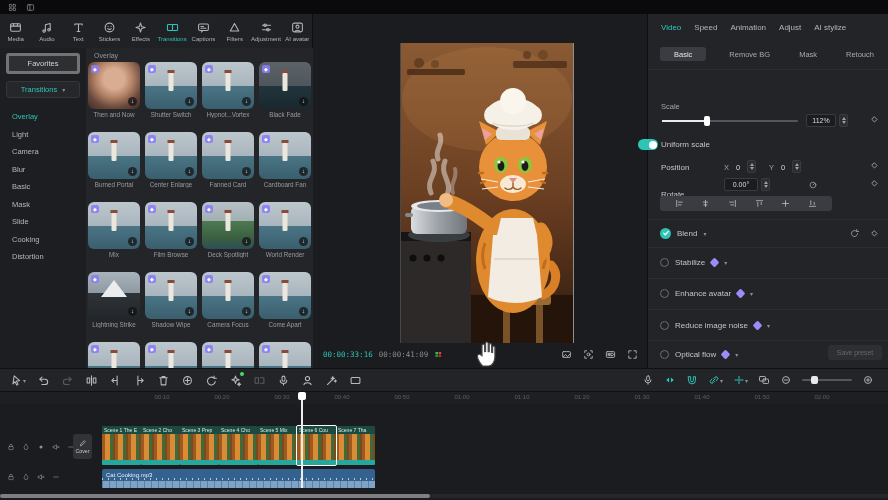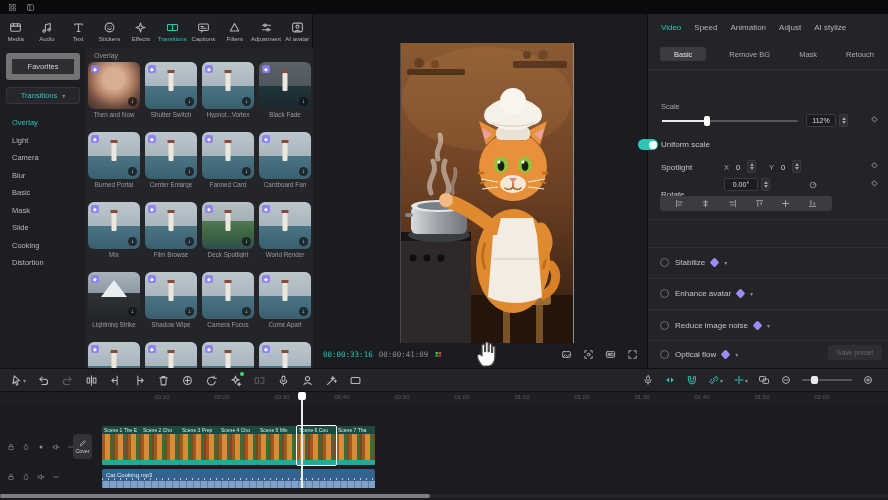--- a/index.html
+++ b/index.html
@@ -7,21 +7,21 @@
   .abs{position:absolute;}
   svg{display:block;}
   
   #titlebar{position:absolute;left:0;top:0;width:888px;height:14px;background:#0a0a0c;display:flex;align-items:center;gap:9px;padding-left:8px;box-sizing:border-box;color:#8f9093;}
   
   #left-panel{position:absolute;left:0;top:14px;width:313px;height:354px;background:#202124;border-right:1px solid #0e0e10;box-sizing:border-box;}
   #media-tabs{position:absolute;left:0;top:0;width:313px;height:34px;display:flex;align-items:center;}
   .mtab{flex:1;display:flex;flex-direction:column;align-items:center;gap:2px;color:#b2b3b6;font-size:6px;white-space:nowrap;overflow:hidden;}
   .mtab.active{color:#2ec4b6;}
   #sidebar{position:absolute;left:0;top:34px;width:86px;height:320px;background:#1d1e21;box-sizing:border-box;}
-  #fav-btn{margin:5px 6px 0;height:15px;background:#2e2f33;border:6px solid #737373;border-radius:3px;color:#d0d1d3;font-size:7.5px;display:flex;align-items:center;justify-content:center;}
+  #fav-btn{margin:5px 6px 0;height:15px;background:#2e2f33;border:3px solid #737373;border-radius:3px;color:#d0d1d3;font-size:7.5px;display:flex;align-items:center;justify-content:center;}
   #coll-btn{margin:7px 6px 10px;height:15px;background:#26272b;border:1px solid #35363a;border-radius:3px;color:#2ec4b6;font-size:7.5px;display:flex;align-items:center;justify-content:center;gap:5px;}
   .caret{font-size:6px;color:#8d8e91;}
   .cat{height:17.5px;display:flex;align-items:center;padding-left:12px;font-size:7.5px;color:#b6b7ba;}
   .cat.active{color:#2ec4b6;}
   #gallery{position:absolute;left:86px;top:34px;width:227px;height:320px;background:#242528;overflow:hidden;}
   #gal-title{position:absolute;left:8px;top:4px;font-size:7px;color:#96979a;}
   .gitem{position:absolute;width:52px;}
   .gthumb{width:52px;height:47px;border-radius:6px;position:relative;overflow:hidden;background:#3a3b3e;}
   .glabel{margin-top:2px;font-size:6.3px;color:#9a9b9e;text-align:center;white-space:nowrap;overflow:hidden;}
   .v-lighthouse{background:linear-gradient(180deg,#bcc6cd 0%,#a9b5bd 52%,#4a7484 52%,#3a5f6e 100%);}
@@ -532,21 +532,21 @@
         <span class="js-kf">
           <svg viewBox="0 0 16 16" width="11" height="11" fill="none" stroke="currentColor" stroke-width="1.3" stroke-linecap="round" stroke-linejoin="round">
             <rect x="5.4" y="5.4" width="5.2" height="5.2" transform="rotate(45 8 8)"></rect>
           </svg>
         </span>
       </span>
 
     <div class="abs ilab" style="left:13px;top:126px">Uniform scale</div>
     <div class="abs tgl" style="right:10px;top:125px"></div>
 
-    <div class="abs ilab" style="left:13px;top:149px">Spotlight</div>
+    <div class="abs ilab" style="left:13px;top:149px">Position</div>
     <span class="abs dim" style="left:76px;top:149px">X</span>
     <span class="abs" style="left:88px;top:149px;color:#d8d9db;font-size:7.5px">0</span>
     <div class="abs stp" style="left:99px;top:146px">
         <i class="up"></i>
         <i class="dn"></i>
       </div>
     <span class="abs dim" style="left:121px;top:149px">Y</span>
     <span class="abs" style="left:133px;top:149px;color:#d8d9db;font-size:7.5px">0</span>
     <div class="abs stp" style="left:144px;top:146px">
         <i class="up"></i>
@@ -609,20 +609,42 @@
           </svg>
         </span>
         <span>
           <svg viewBox="0 0 16 16" width="9" height="9" fill="none" stroke="currentColor" stroke-width="1.3" stroke-linecap="round" stroke-linejoin="round">
             <path d="M2.5 13h11M5 3v7M11 6v4"></path>
           </svg>
         </span>
       </div>
     <div class="hr" style="top:205px"></div>
 
+    <div class="prow" style="top:212px">
+      <span class="chk">
+          <svg width="8" height="8" viewBox="0 0 16 16" fill="none" stroke="#fff" stroke-width="2.4" stroke-linecap="round" stroke-linejoin="round">
+            <path d="M3.5 8.5l3 3 6-6.5"></path>
+          </svg>
+        </span>
+      <span class="ilab">Blend</span>
+        <span class="caret">▾</span>
+      <span class="icnr" style="margin-left:auto">
+          <span class="js-reset">
+            <svg viewBox="0 0 16 16" width="11" height="11" fill="none" stroke="currentColor" stroke-width="1.3" stroke-linecap="round" stroke-linejoin="round">
+              <path d="M12.4 8a4.4 4.4 0 1 1-1.3-3.1"></path>
+              <path d="M11.2 2.2v2.8H14"></path>
+            </svg>
+          </span>
+          <span class="js-kf">
+            <svg viewBox="0 0 16 16" width="11" height="11" fill="none" stroke="currentColor" stroke-width="1.3" stroke-linecap="round" stroke-linejoin="round">
+              <rect x="5.4" y="5.4" width="5.2" height="5.2" transform="rotate(45 8 8)"></rect>
+            </svg>
+          </span>
+        </span>
+    </div>
     <div class="hr" style="top:233px"></div>
     <div class="hr" style="top:264px"></div>
     <div class="hr" style="top:295px"></div>
     <div class="hr" style="top:326px"></div>
     <div id="pro-rows">
         <div class="prow" style="top: 241px;">
           <span class="circ"></span>
           <span class="ilab">Stabilize</span>
           <span class="gem"></span>
           <span class="caret">▾</span>

